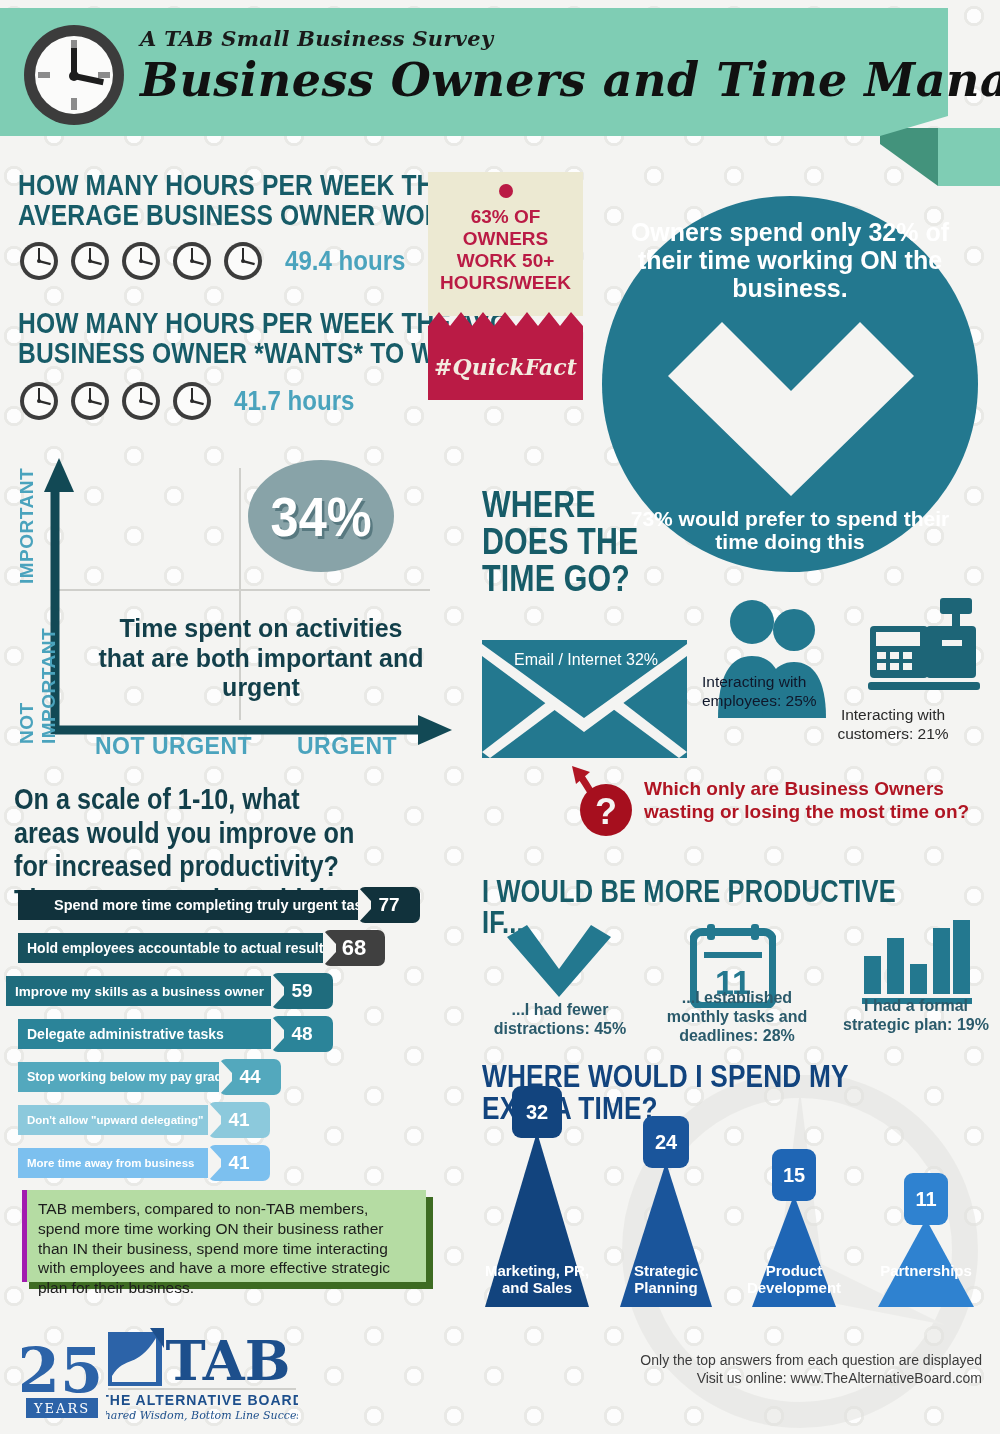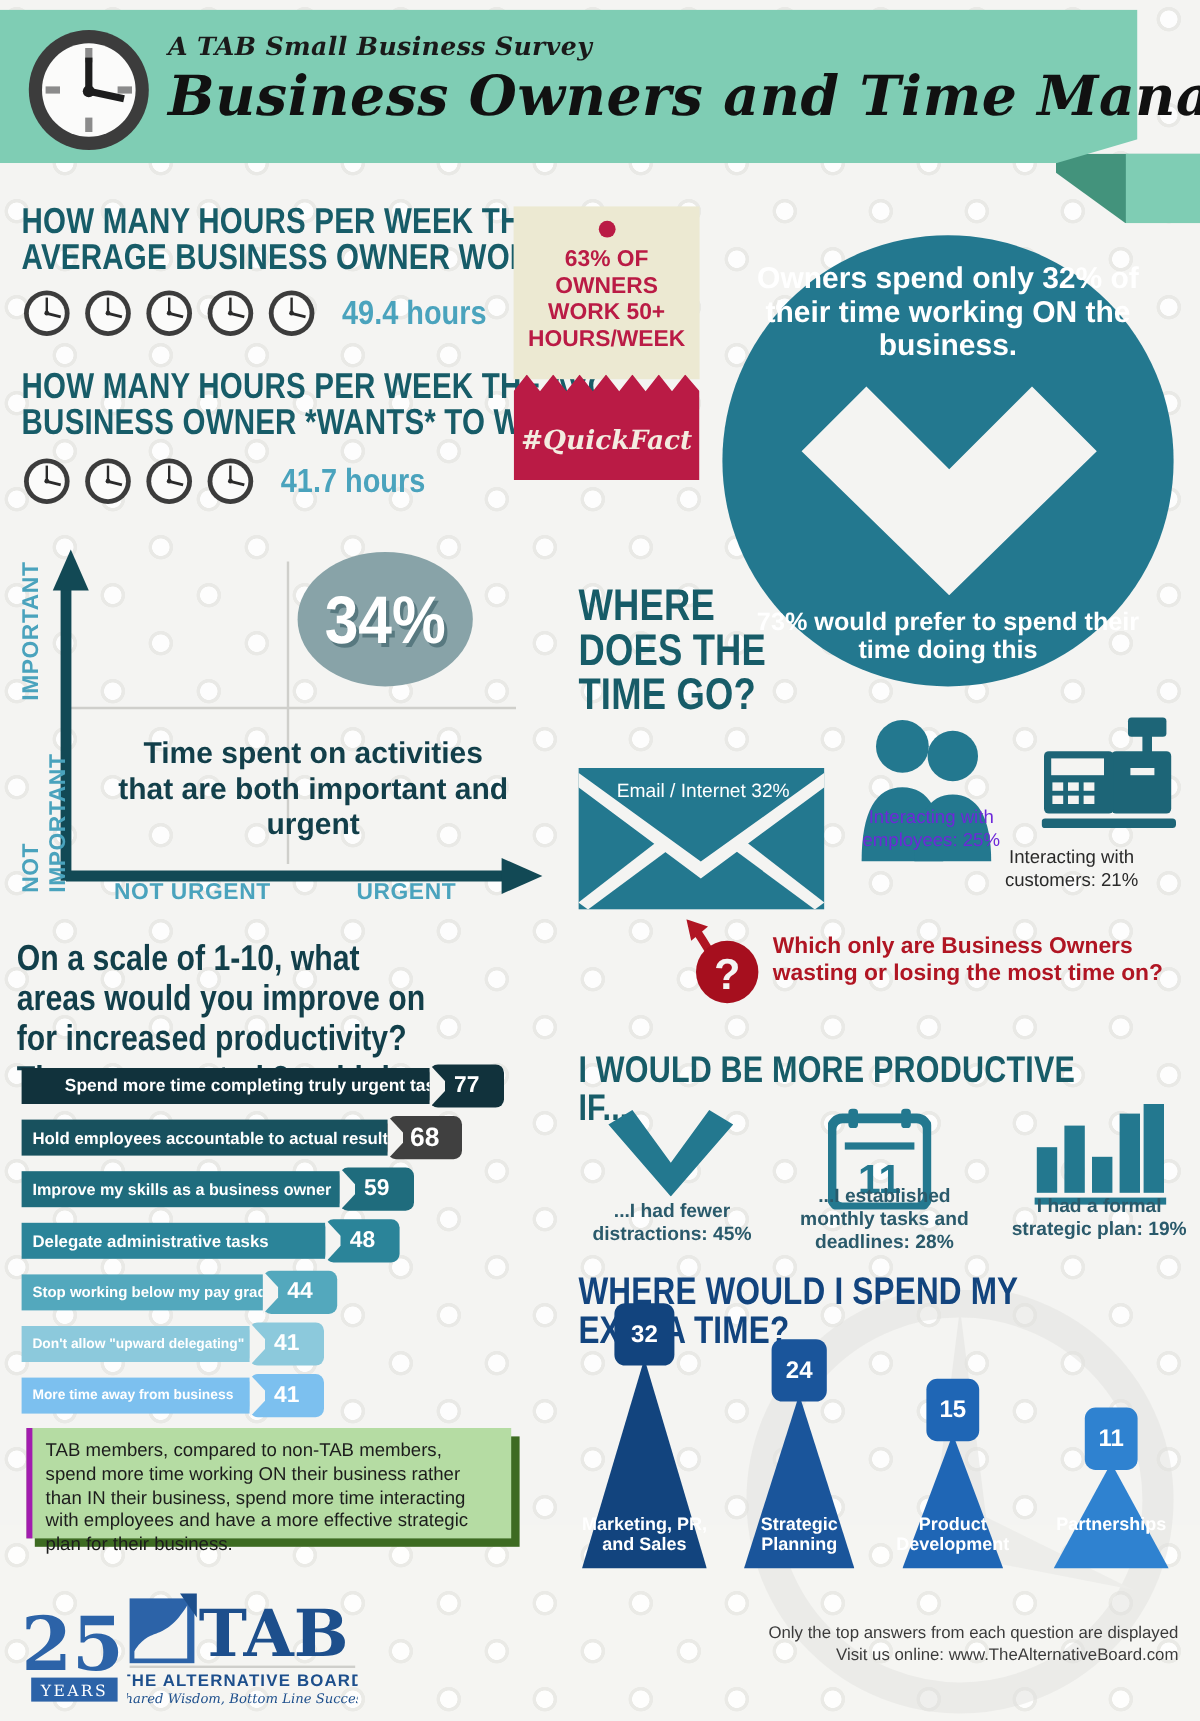--- a/index.html
+++ b/index.html
@@ -123,21 +123,21 @@
 
   
   .quad{ position:absolute; left:0; top:448px; width:470px; height:320px; }
   .q-ylab{
     position:absolute; font-family:"Liberation Sans Narrow","Liberation Sans",sans-serif;
     font-weight:bold; font-size:19px; color:#4aa3bd; text-transform:uppercase;
     writing-mode:vertical-rl; transform:rotate(180deg); letter-spacing:.5px;
   }
   .q-xlab{
     position:absolute; font-family:"Liberation Sans Narrow","Liberation Sans",sans-serif;
-    font-weight:bold; font-size:19px; color:#4aa3bd; text-transform:uppercase;
+    font-weight:bold; font-size:23px; color:#4aa3bd; text-transform:uppercase;
     letter-spacing:.5px;
   }
   .q-oval{
     position:absolute; left:248px; top:460px; width:146px; height:112px;
     background:#88a3a8; border-radius:50%; z-index:3;
     display:flex; align-items:center; justify-content:center;
   }
   .q-oval span{
     font-family:"Liberation Sans Narrow","Liberation Sans",sans-serif;
     font-weight:bold; font-size:56px; color:#fff;
@@ -156,21 +156,21 @@
     position:absolute; left:482px; top:486px;
     font-size:37px; line-height:1.0;
   }
   .env{ position:absolute; left:482px; top:640px; width:205px; height:118px; }
   .env-lbl{
     position:absolute; left:498px; top:650px; width:176px; text-align:center; color:#fff;
     font-size:16px; line-height:1.2; z-index:3;
   }
   .people{ position:absolute; left:700px; top:594px; width:140px; height:124px;}
   .people-lbl{
-    position:absolute; left:702px; top:673px; width:148px; text-align:center; color:#6d28d9;
+    position:absolute; left:702px; top:673px; width:148px; text-align:left; color:#0f172a;
     font-size:15.5px; line-height:1.2; z-index:3;
   }
   .register{ position:absolute; left:868px; top:596px; width:112px; height:104px;}
   .register-lbl{
     position:absolute; left:820px; top:706px; width:146px; text-align:center; color:#2a2a2a;
     font-size:15.5px; line-height:1.2;
   }
 
   
   .qmark{ position:absolute; left:570px; top:766px; width:66px; height:72px; }
@@ -437,21 +437,21 @@
       <div class="bar-badge" style="left: 340px; width: 62px; background: rgb(17, 50, 60); font-size: 19px;">77</div>
       <div class="bar-notch" style="left: 340px; background: rgb(244, 244, 242); clip-path: polygon(0px 0px, 13px 14px, 13px 22px, 0px 36px);"></div>
     </div>
     <div class="bar-wrap" style="left: 18px; top: 933px; width: 377px;">
       <div class="bar" style="width: 305px; background: rgb(24, 81, 94);">
         <span class="bar-txt" style="font-size: 14px;">Hold employees accountable to actual results</span>
       </div>
       <div class="bar-badge" style="left: 305px; width: 62px; background: #404040; font-size: 22px;">68</div>
       <div class="bar-notch" style="left: 305px; background: rgb(244, 244, 242); clip-path: polygon(0px 0px, 13px 14px, 13px 22px, 0px 36px);"></div>
     </div>
-    <div class="bar-wrap" style="left: 18px; top: 976px; width: 337px;">
+    <div class="bar-wrap" style="left: 6px; top: 976px; width: 337px;">
       <div class="bar" style="width: 265px; background: rgb(31, 108, 125);">
         <span class="bar-txt" style="font-size: 13.5px;">Improve my skills as a business owner</span>
       </div>
       <div class="bar-badge" style="left: 265px; width: 62px; background: rgb(31, 108, 125); font-size: 19px;">59</div>
       <div class="bar-notch" style="left: 265px; background: rgb(244, 244, 242); clip-path: polygon(0px 0px, 13px 14px, 13px 22px, 0px 36px);"></div>
     </div>
     <div class="bar-wrap" style="left: 18px; top: 1019px; width: 325px;">
       <div class="bar" style="width: 253px; background: rgb(43, 132, 153);">
         <span class="bar-txt" style="font-size: 14px;">Delegate administrative tasks</span>
       </div>

